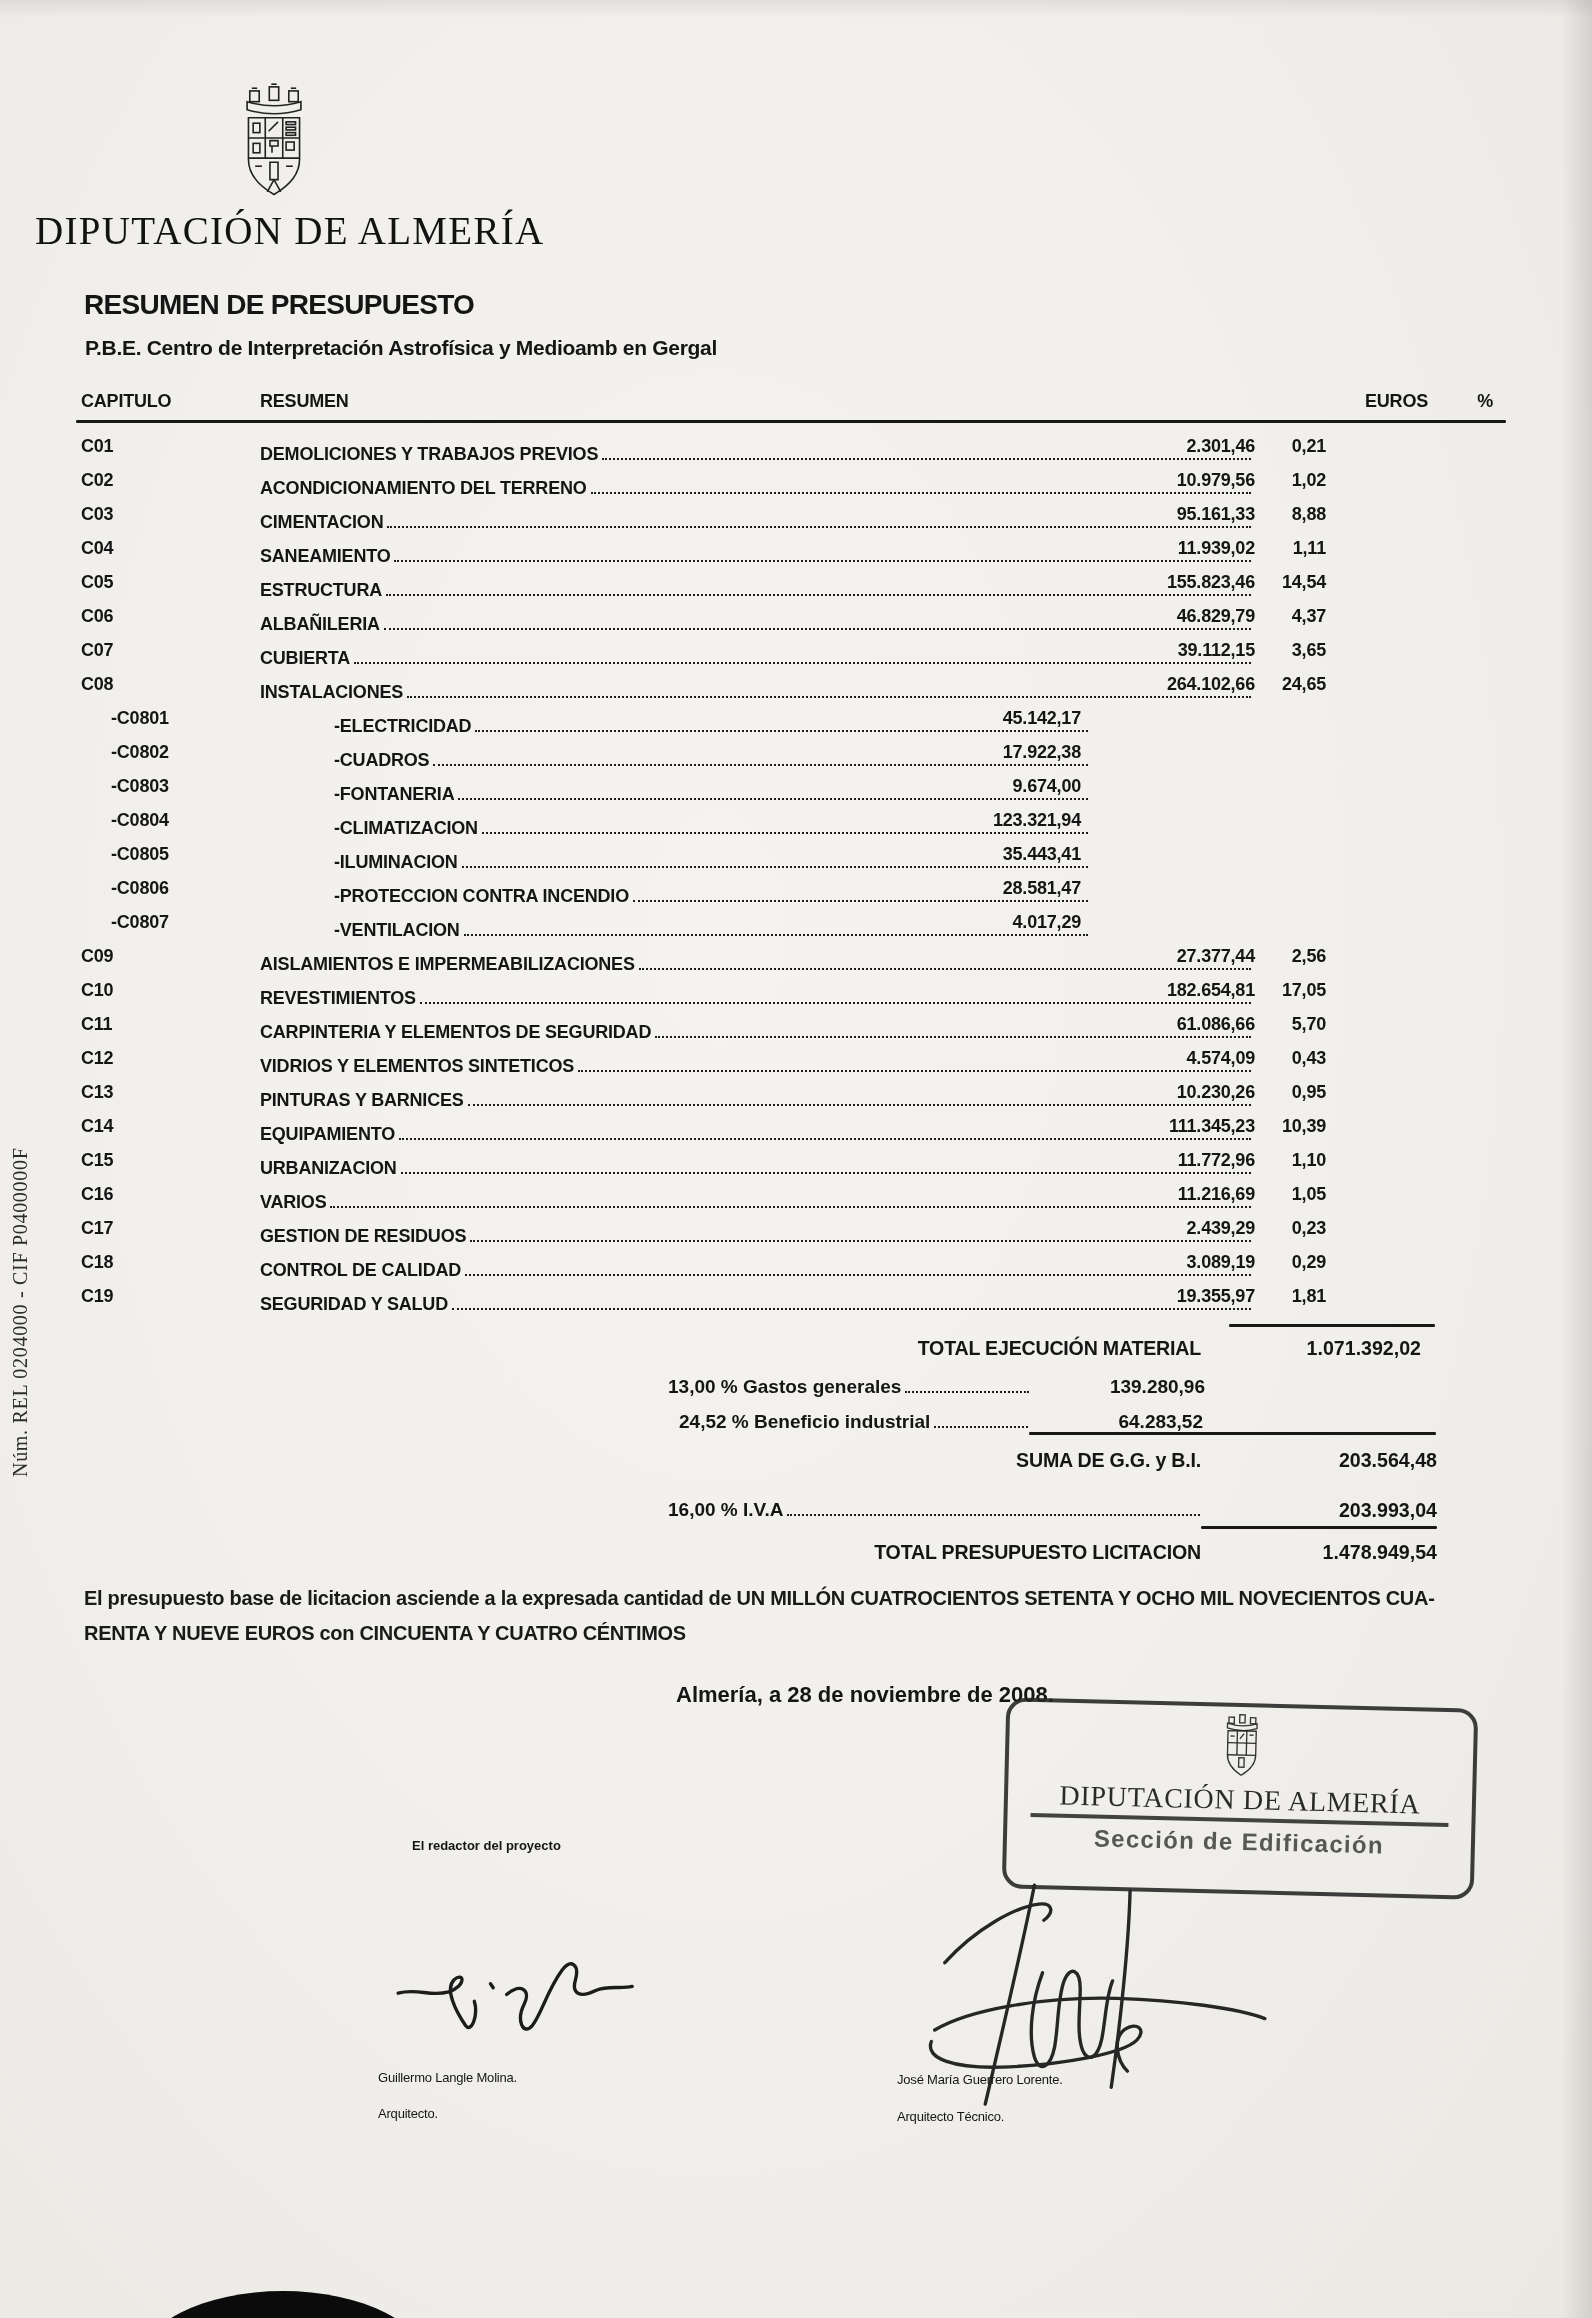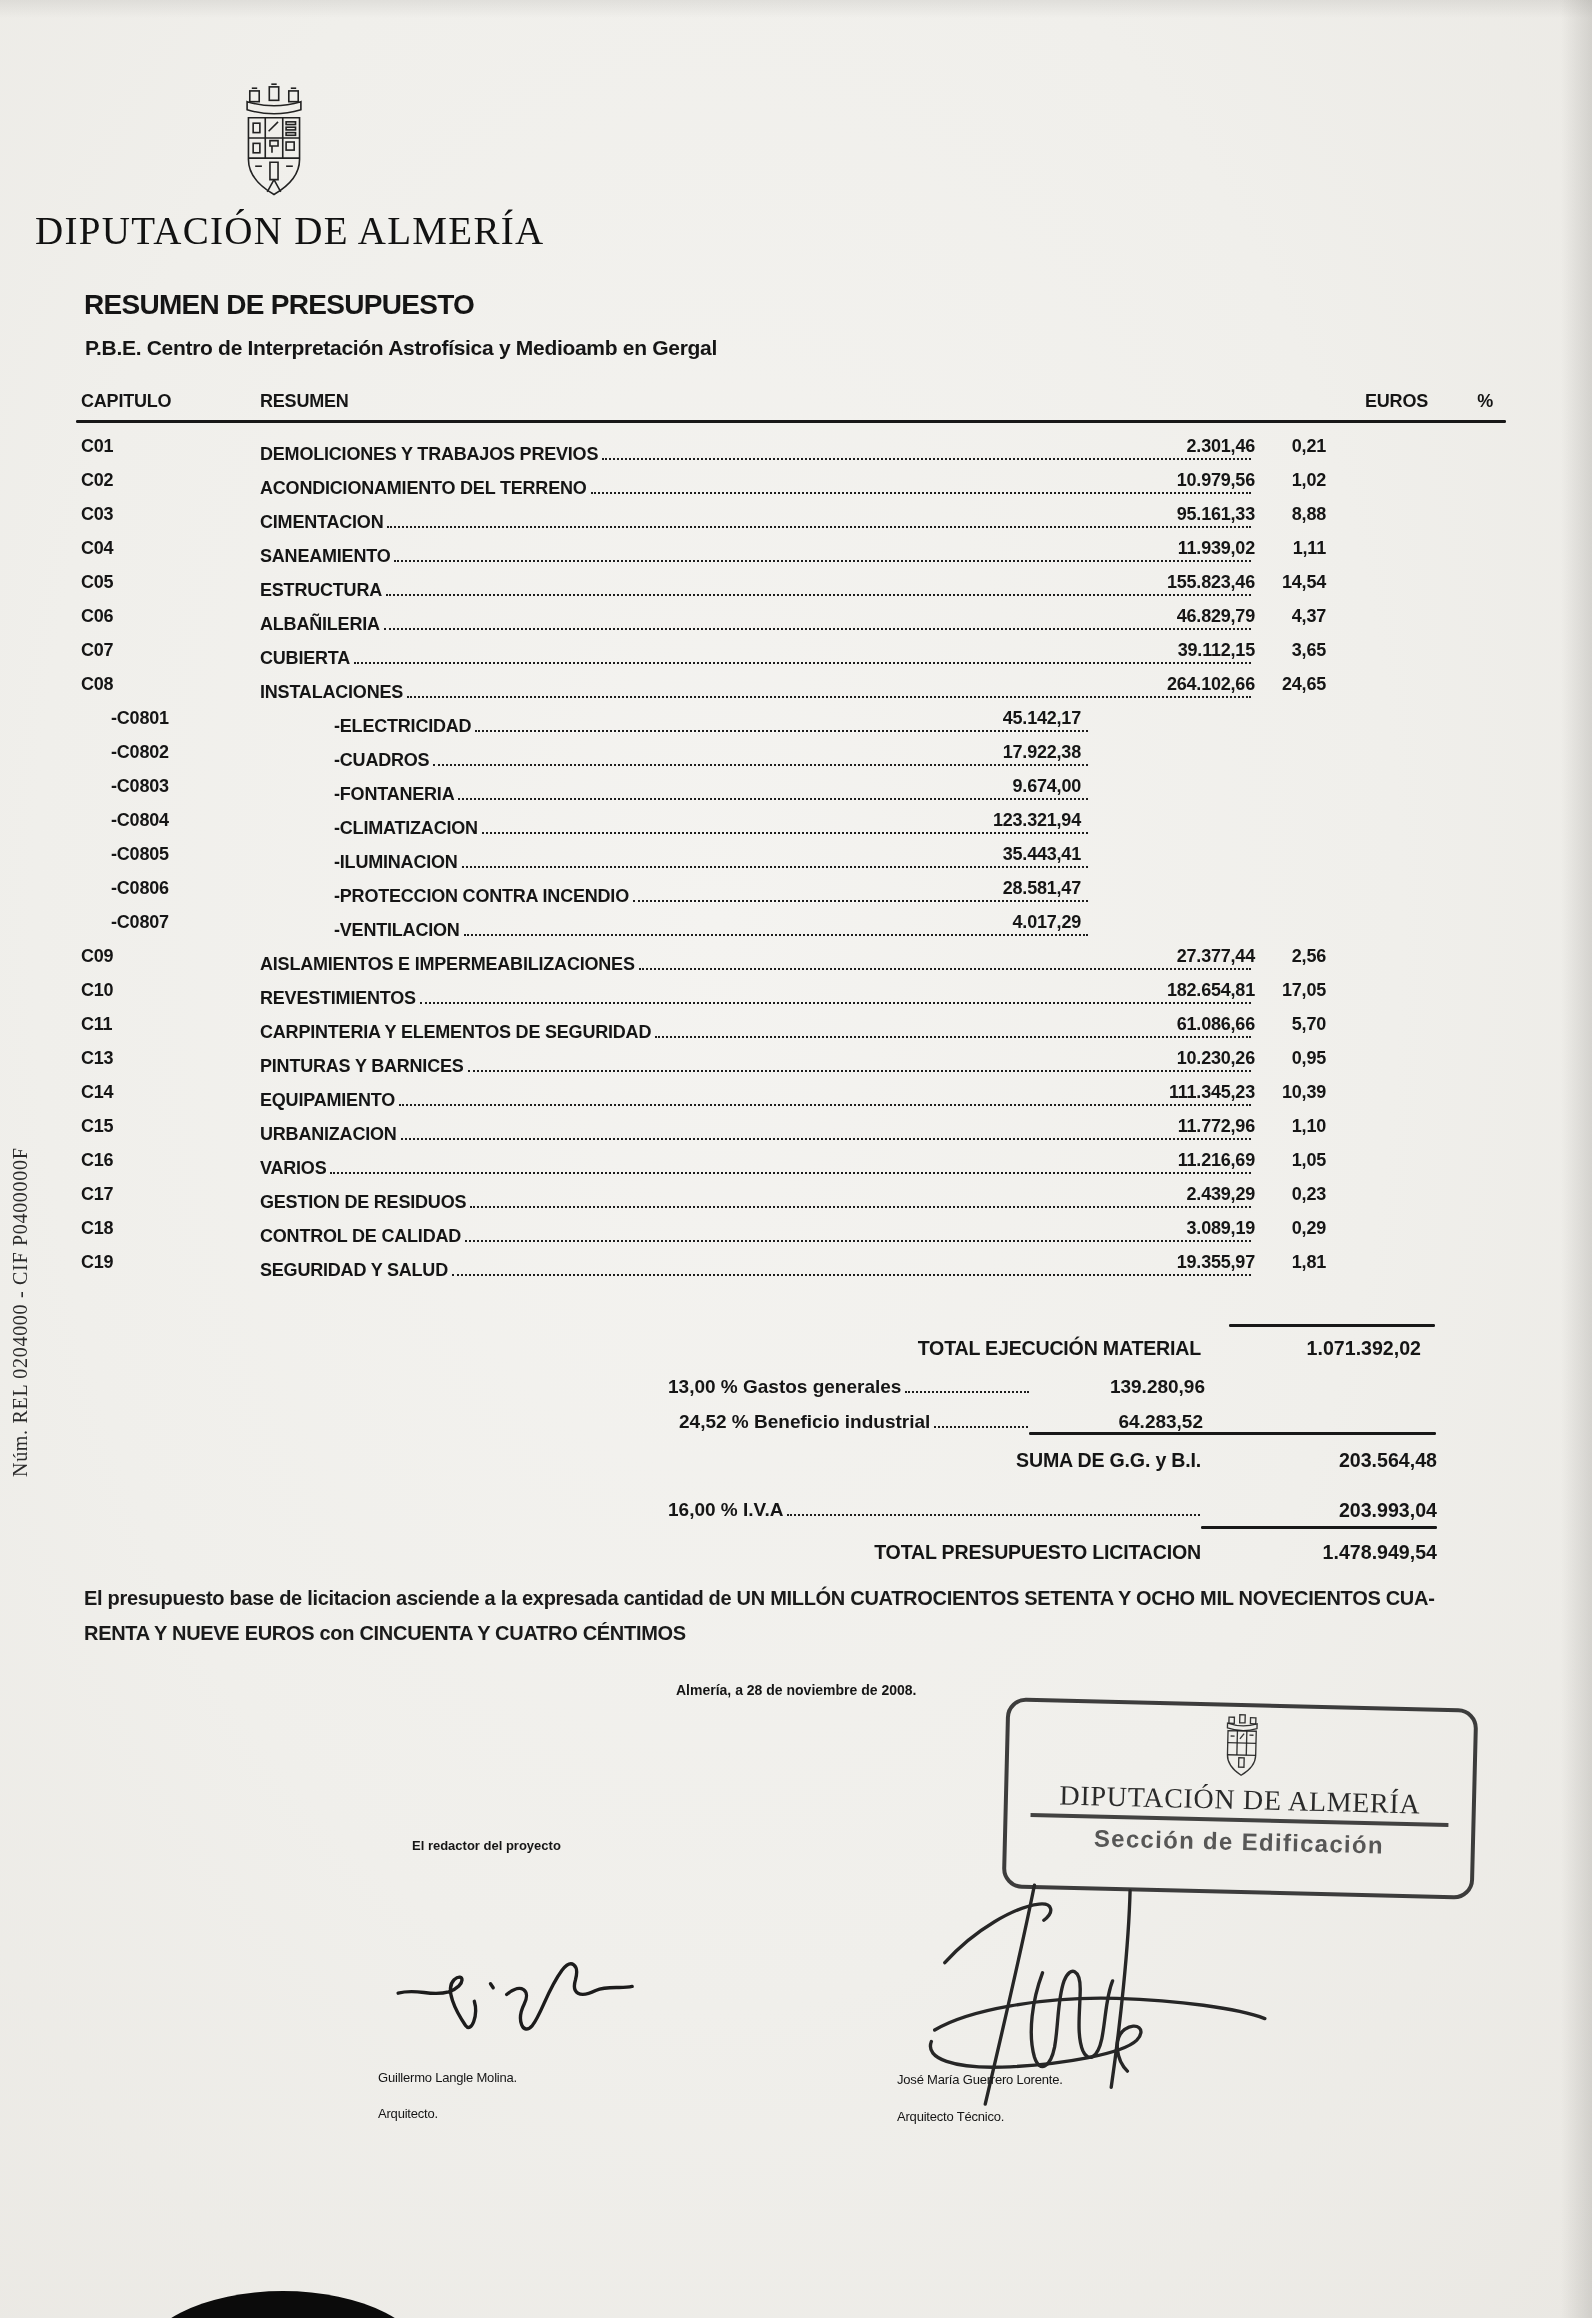--- a/index.html
+++ b/index.html
@@ -52,21 +52,21 @@
   .row .pct{position:absolute;right:94px;top:8px;width:94px;text-align:right;}
 
   
   .t-rule{position:absolute;height:3.4px;background:#181818;border-radius:1.3px;}
   .t-label{position:absolute;font-size:19.6px;font-weight:700;letter-spacing:-0.2px;white-space:nowrap;text-align:right;}
   .t-value{position:absolute;font-size:19.6px;font-weight:700;text-align:right;width:243px;}
   .t-line{position:absolute;display:flex;align-items:baseline;font-size:19px;font-weight:700;}
   .t-line .leader{flex:1 1 auto;border-bottom:2.4px dotted #1c1c1c;margin:0 1.3px 2.7px 4px;}
 
   .amount-text{position:absolute;left:84px;font-size:20px;font-weight:700;letter-spacing:-0.3px;white-space:nowrap;color:#1a1a1a;}
-  .date-line{position:absolute;left:676px;top:1682px;font-size:14px;font-weight:700;}
+  .date-line{position:absolute;left:676px;top:1682px;font-size:22px;font-weight:700;}
 
   
   .stamp{
     position:absolute;left:1004px;top:1703px;width:464px;height:183px;
     border:4px solid rgba(35,35,35,0.88);border-radius:20px;
     transform:rotate(1.4deg);
     display:flex;flex-direction:column;align-items:center;
     color:rgba(25,25,25,0.92);
   }
   .stamp .s-org{font-family:"Liberation Serif", serif;font-size:28px;letter-spacing:0.7px;margin-top:1.3px;white-space:nowrap;}
@@ -278,20 +278,29 @@
         <span class="pct">17,05</span>
       </div>
       <div class="row">
         <span class="code">C11</span>
         <span class="descwrap">
           <span>CARPINTERIA Y ELEMENTOS DE SEGURIDAD</span>
           <span class="leader"></span>
         </span>
         <span class="euros">61.086,66</span>
         <span class="pct">5,70</span>
+      </div>
+      <div class="row">
+        <span class="code">C12</span>
+        <span class="descwrap">
+          <span>VIDRIOS Y ELEMENTOS SINTETICOS</span>
+          <span class="leader"></span>
+        </span>
+        <span class="euros">4.574,09</span>
+        <span class="pct">0,43</span>
       </div>
       <div class="row">
         <span class="code">C13</span>
         <span class="descwrap">
           <span>PINTURAS Y BARNICES</span>
           <span class="leader"></span>
         </span>
         <span class="euros">10.230,26</span>
         <span class="pct">0,95</span>
       </div>

